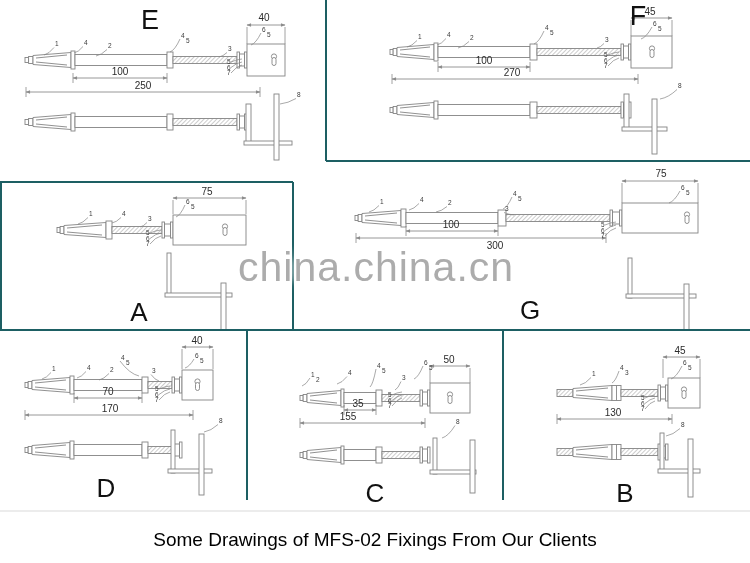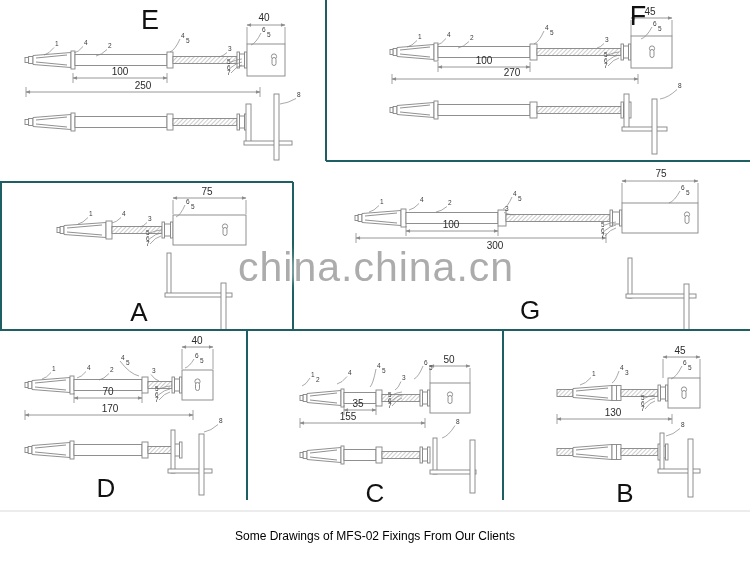--- a/index.html
+++ b/index.html
@@ -4,21 +4,21 @@
 <style>
   html,body{margin:0;padding:0;background:#fff;}
   #stage{position:relative;width:750px;height:563px;background:#fff;overflow:hidden;
          font-family:"Liberation Sans",sans-serif;}
   #drawing{position:absolute;left:0;top:0;}
   #watermark{position:absolute;left:238px;top:244px;width:300px;
              font-size:41px;letter-spacing:1px;font-weight:400;opacity:.85;
              text-shadow:0 0 6px rgba(255,255,255,.95),0 0 14px rgba(255,255,255,.9);
              pointer-events:none;white-space:nowrap;}
   #caption{position:absolute;left:0;top:529px;width:750px;text-align:center;
-           font-size:12px;color:#000;}
+           font-size:19px;color:#000;}
 </style>
 </head>
 <body>
 
 <div id="stage">
   <svg id="drawing" width="750" height="563" viewBox="0 0 750 563">
       <defs>
         <pattern id="hatch" patternUnits="userSpaceOnUse" width="3" height="3" patternTransform="rotate(45)">
           <rect width="3" height="3" fill="#fff"></rect>
           <line x1="0" y1="0" x2="0" y2="3" stroke="#9a9a9a" stroke-width="1"></line>

